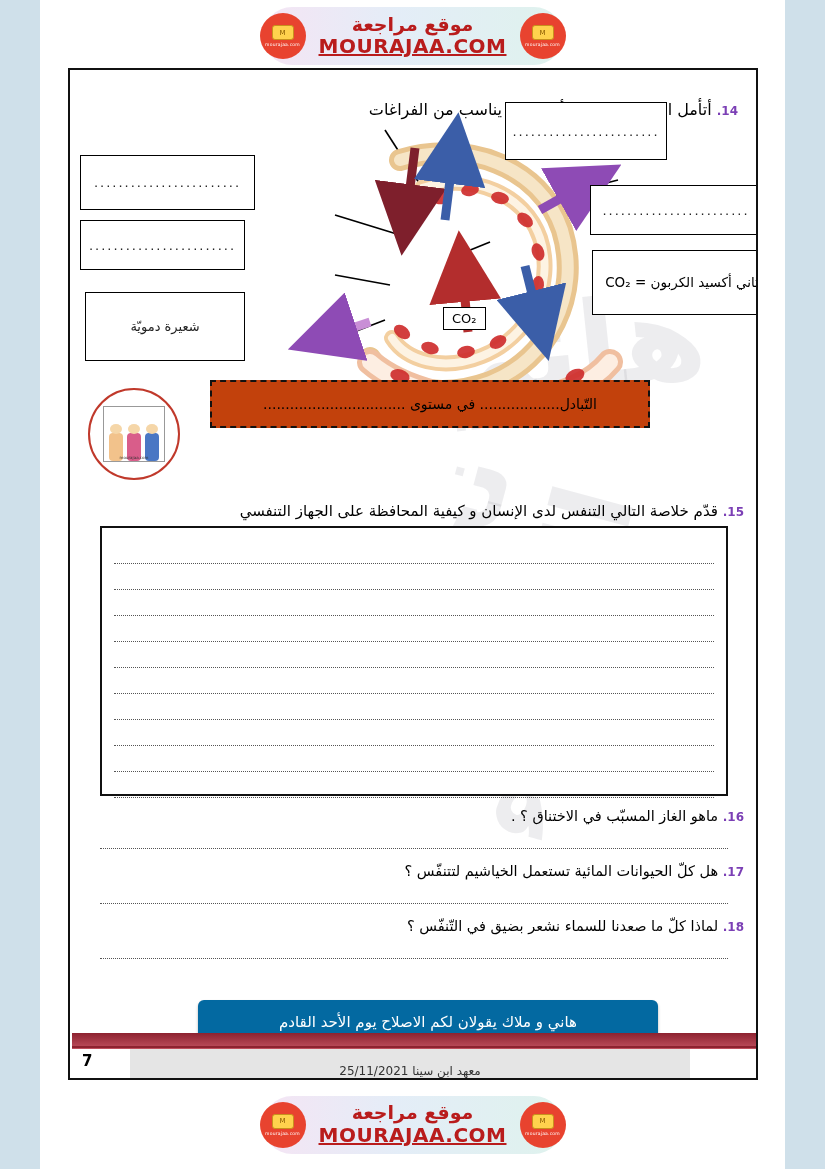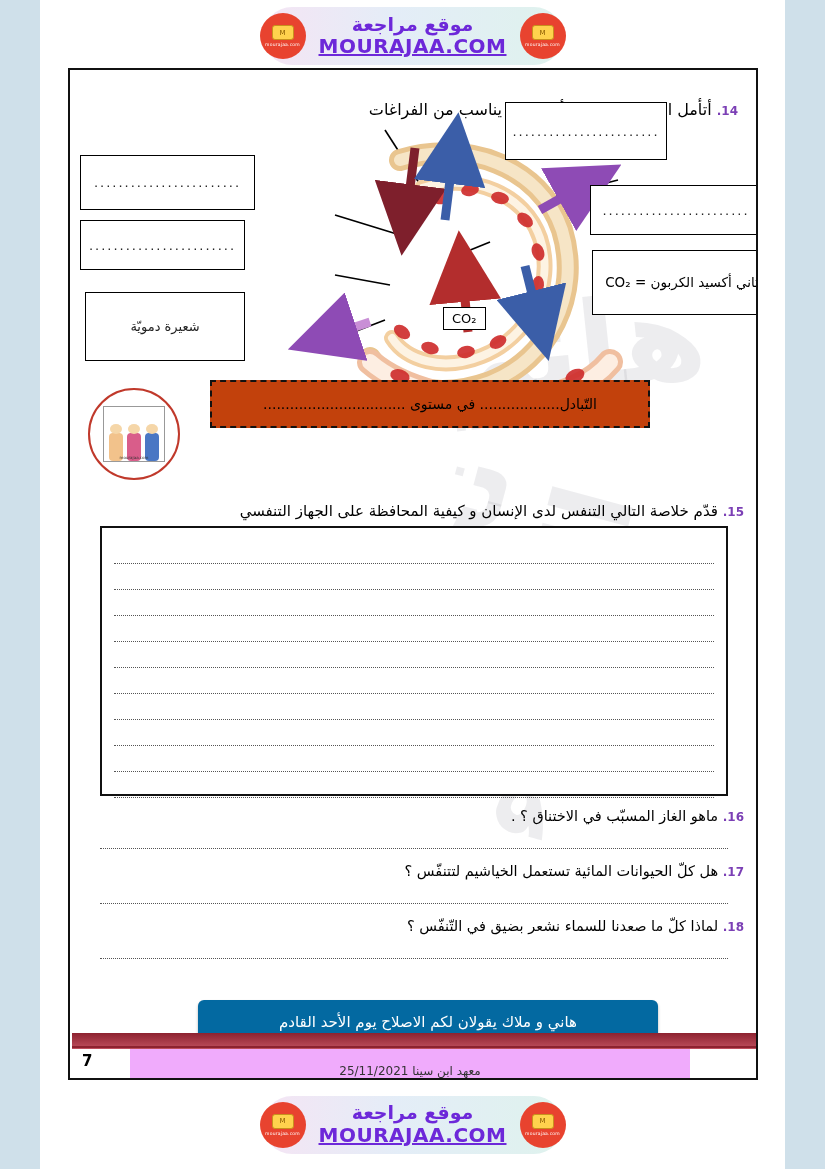--- a/index.html
+++ b/index.html
@@ -35,21 +35,21 @@
     transform: translate(-50%,-50%);
     width: 300px; height: 58px;
     border-radius: 30px;
     background: linear-gradient(90deg,#f3e0f2 0%,#dfeaf6 45%,#d9f0ea 100%);
     opacity: .85;
   }
   .banner-text {
     position: relative;
     text-align: center;
     line-height: 1.15;
-    color: #6d28d9;
+    color: #b91c1c;
     font-weight: bold;
   }
   .banner-text .l1 { font-size: 19px; display:block; }
   .banner-text .l2 { font-size: 20px; display:block; text-decoration: underline; letter-spacing: .5px; }
   .badge {
     position: absolute; top: 50%; transform: translateY(-50%);
     width: 46px; height: 46px; border-radius: 50%;
     background: #e8432f;
     display:flex; flex-direction:column; align-items:center; justify-content:center;
     color:#fff; overflow:hidden;
@@ -180,21 +180,21 @@
     box-shadow: 0 2px 3px rgba(0,0,0,.3);
   }
 
   
   .footer-strip {
     position:absolute; left: 2px; top: 963px; width: 684px; height: 16px;
     background: linear-gradient(180deg,#8d2230,#c0505f);
   }
   .footer-gray {
     position:absolute; left: 60px; top: 979px; width: 560px; height: 43px;
-    background:#f0abfc;
+    background:#e5e5e5;
     display:flex; align-items:center; justify-content:center;
     font-size: 12px; color:#333; direction: rtl;
   }
   .page-no {
     position:absolute; left: 12px; top: 982px;
     font-size: 15px; font-weight:bold; color:#000;
   }
   .footer-rule {
     position:absolute; left: 2px; top: 976px; width: 684px; height: 2px; background:#8d2230;
   }

